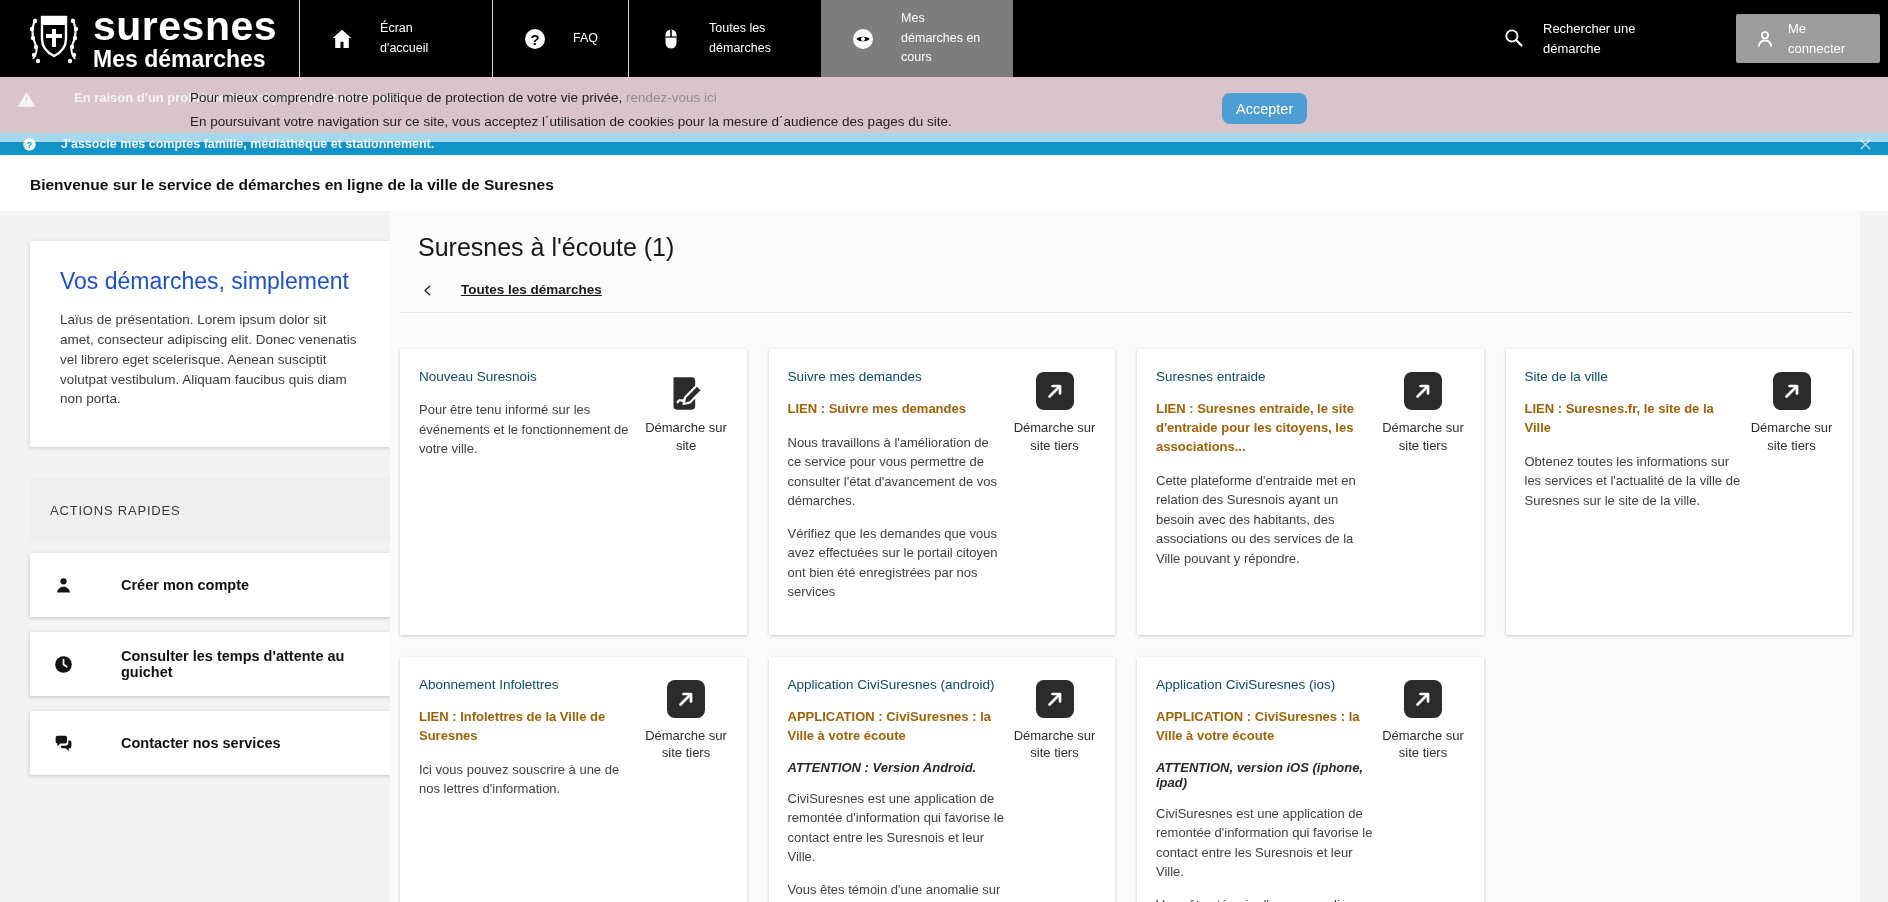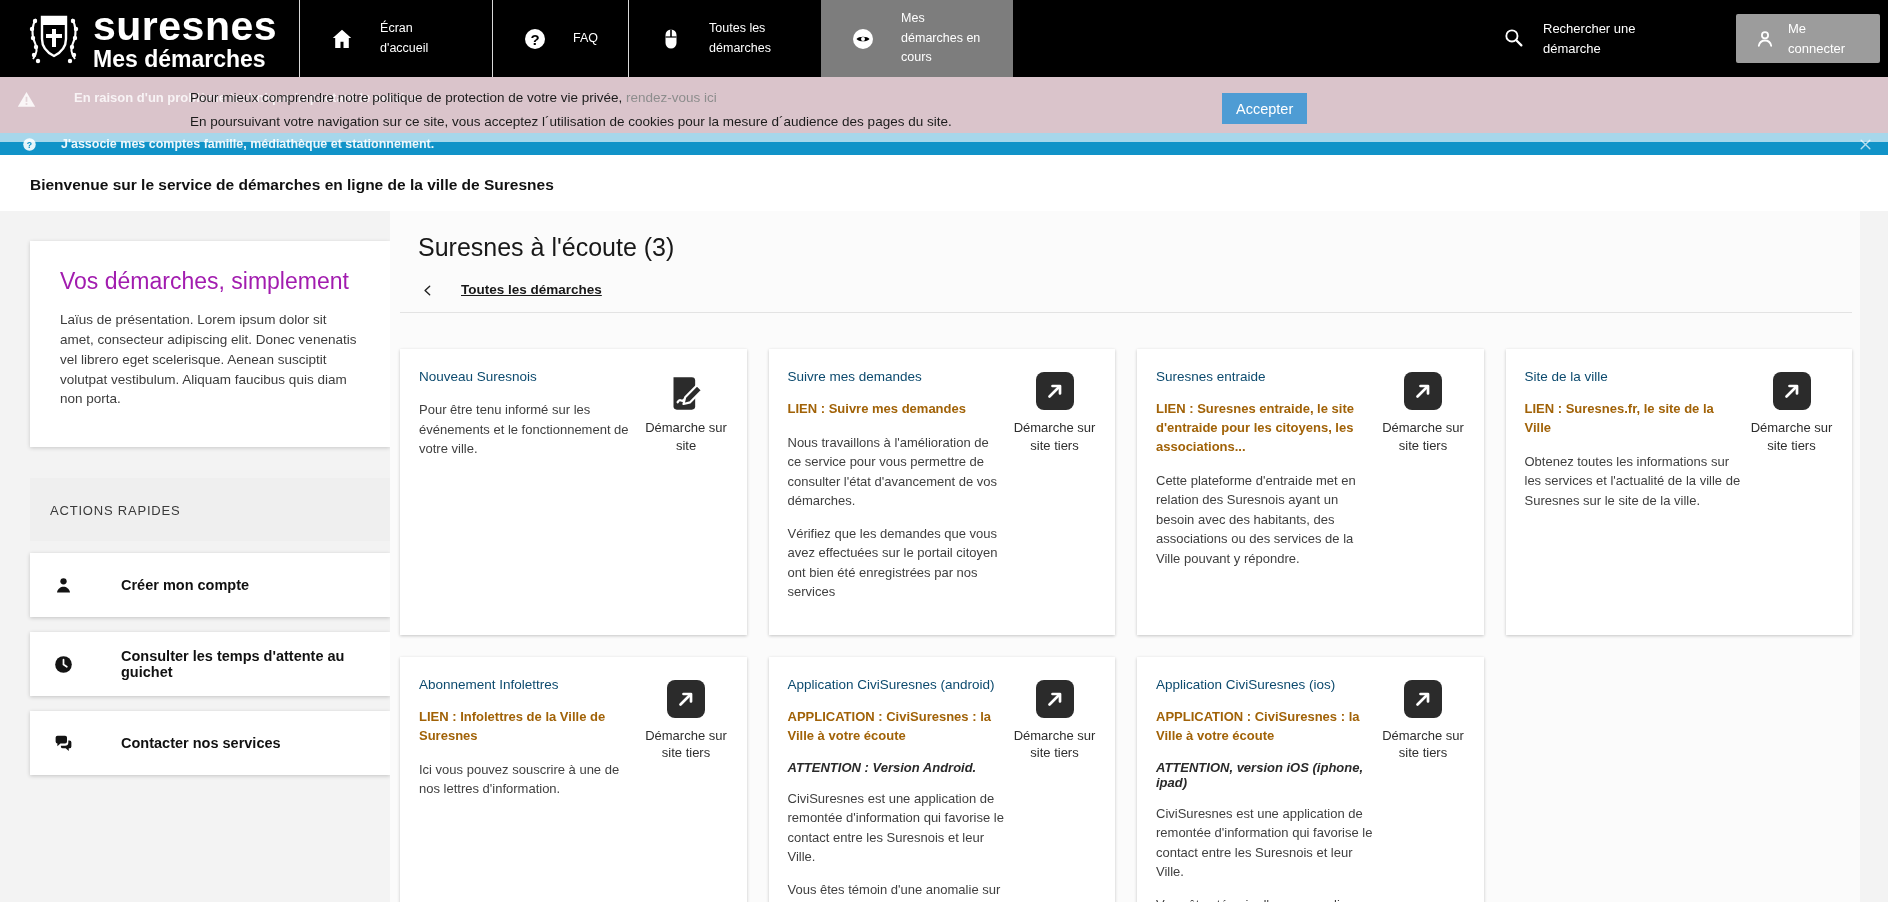--- a/index.html
+++ b/index.html
@@ -36,31 +36,31 @@
   .alert-info .info-icon { width:15px; height:15px; color:#fff; opacity:.9; flex-shrink:0; }
   .alert-info .info-icon svg { width:15px; height:15px; }
   .info-text { font-size:12.5px; font-weight:700; color:rgba(255,255,255,.92); }
   .info-close { position:absolute; right:16px; top:4px; width:13px; height:13px; color:rgba(255,255,255,.7); cursor:pointer; }
   .info-close svg { width:13px; height:13px; }
 
   
   .cookie-veil { position:absolute; left:0; top:77px; width:1888px; height:65px; background:rgba(255,255,255,.63); z-index:30; }
   .cookie-text { position:absolute; left:190px; top:9px; font-size:13.5px; color:#1c1c1c; line-height:24px; }
   .cookie-link { color:#8d8d8d; cursor:pointer; }
-  .accept-btn { position:absolute; left:1222px; top:16px; height:31px; padding:0 14px; background:#4e9cd4; color:#fff; border:none; border-radius:0; font-family:inherit; font-size:14.5px; font-weight:500; cursor:pointer; }
+  .accept-btn { position:absolute; left:1222px; top:16px; height:31px; padding:0 14px; background:#4e9cd4; color:#fff; border:none; border-radius:8px; font-family:inherit; font-size:14.5px; font-weight:500; cursor:pointer; }
 
   
   .welcome { background:#fff; height:56px; padding:21px 0 0 30px; }
   .welcome-title { font-size:15.5px; font-weight:700; color:#111; }
 
   
   .content { display:flex; align-items:flex-start; }
   aside { width:390px; flex-shrink:0; padding:30px 0 0 30px; }
   .intro-card { background:#fff; box-shadow:0 1px 4px rgba(0,0,0,.18); padding:27px 30px 38px 30px; }
-  .intro-title { font-size:23px; font-weight:500; color:#a21caf; }
+  .intro-title { font-size:23px; font-weight:500; color:#1d4ed8; }
   .intro-body { margin-top:15px; font-size:13.5px; color:#3c3c3c; line-height:1.47; }
   .qa-header { margin-top:31px; background:#efefef; padding:23px 0 22px 20px; }
   .qa-title { font-size:13px; color:#3a3a3a; letter-spacing:.8px; }
   .qa-list { margin-top:12px; display:flex; flex-direction:column; gap:15px; }
   .qa-item { background:#fff; box-shadow:0 1px 4px rgba(0,0,0,.2); height:64px; display:flex; align-items:center; gap:19px; padding-left:23px; cursor:pointer; }
   .qa-icon { width:21px; height:21px; color:#141414; flex-shrink:0; }
   .qa-icon svg { width:21px; height:21px; }
   .qa-label { font-size:14.5px; font-weight:700; color:#111;margin-left:28px; }
 
   main { flex:1; background:#fbfbfb; min-height:747px; margin-right:28px; padding:22px 8px 40px 10px; }
@@ -252,21 +252,21 @@
     <span class="qa-icon"><svg viewBox="0 0 24 24">
                 <path d="M3 5.2A2.2 2.2 0 0 1 5.2 3h8.6A2.2 2.2 0 0 1 16 5.2v4.6a2.2 2.2 0 0 1-2.2 2.2H8.5L5 15V12H5.2A2.2 2.2 0 0 1 3 9.8z" fill="currentColor"></path>
                 <path d="M17.5 8.5h1.3A2.2 2.2 0 0 1 21 10.7v4.6a2.2 2.2 0 0 1-2.2 2.2H18v3l-3.5-3h-3.3A2.2 2.2 0 0 1 9 15.3v-.8h4.8a3.7 3.7 0 0 0 3.7-3.7z" fill="currentColor"></path>
               </svg></span>
     <span class="qa-label">Contacter nos services</span>
   </div>
 </div>
     </aside>
 
     <main>
-      <h1 class="main-title">Suresnes à l'écoute (3)</h1>
+      <h1 class="main-title">Suresnes à l'écoute (1)</h1>
       <div class="back-row">
         <span class="back-chevron">
           <svg viewBox="0 0 24 24">
               <path d="M16 4 7.5 12 16 20" fill="none" stroke="currentColor" stroke-width="2.6" stroke-linecap="round" stroke-linejoin="round"></path>
             </svg>
         </span>
         <span class="back-link">Toutes les démarches</span>
       </div>
       <div class="main-divider"></div>
       <div class="cards-grid" id="cards-grid">

